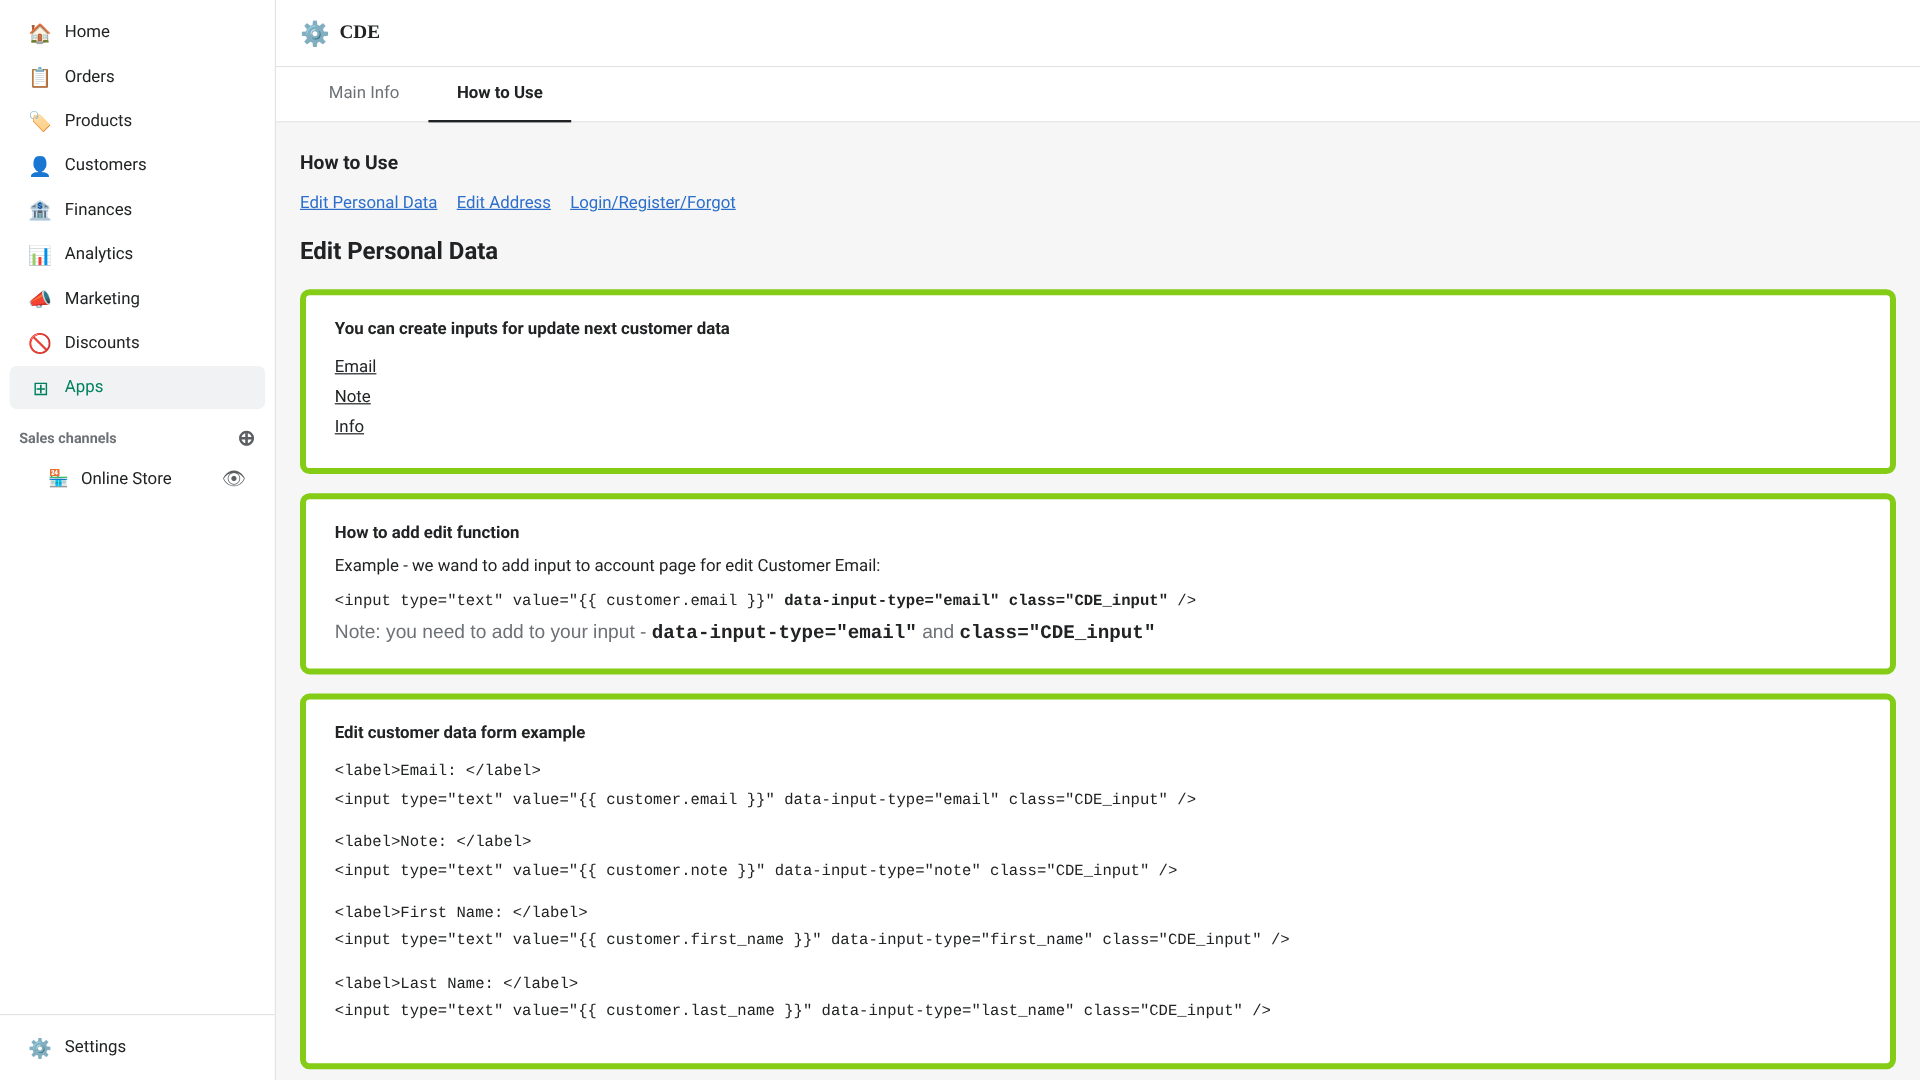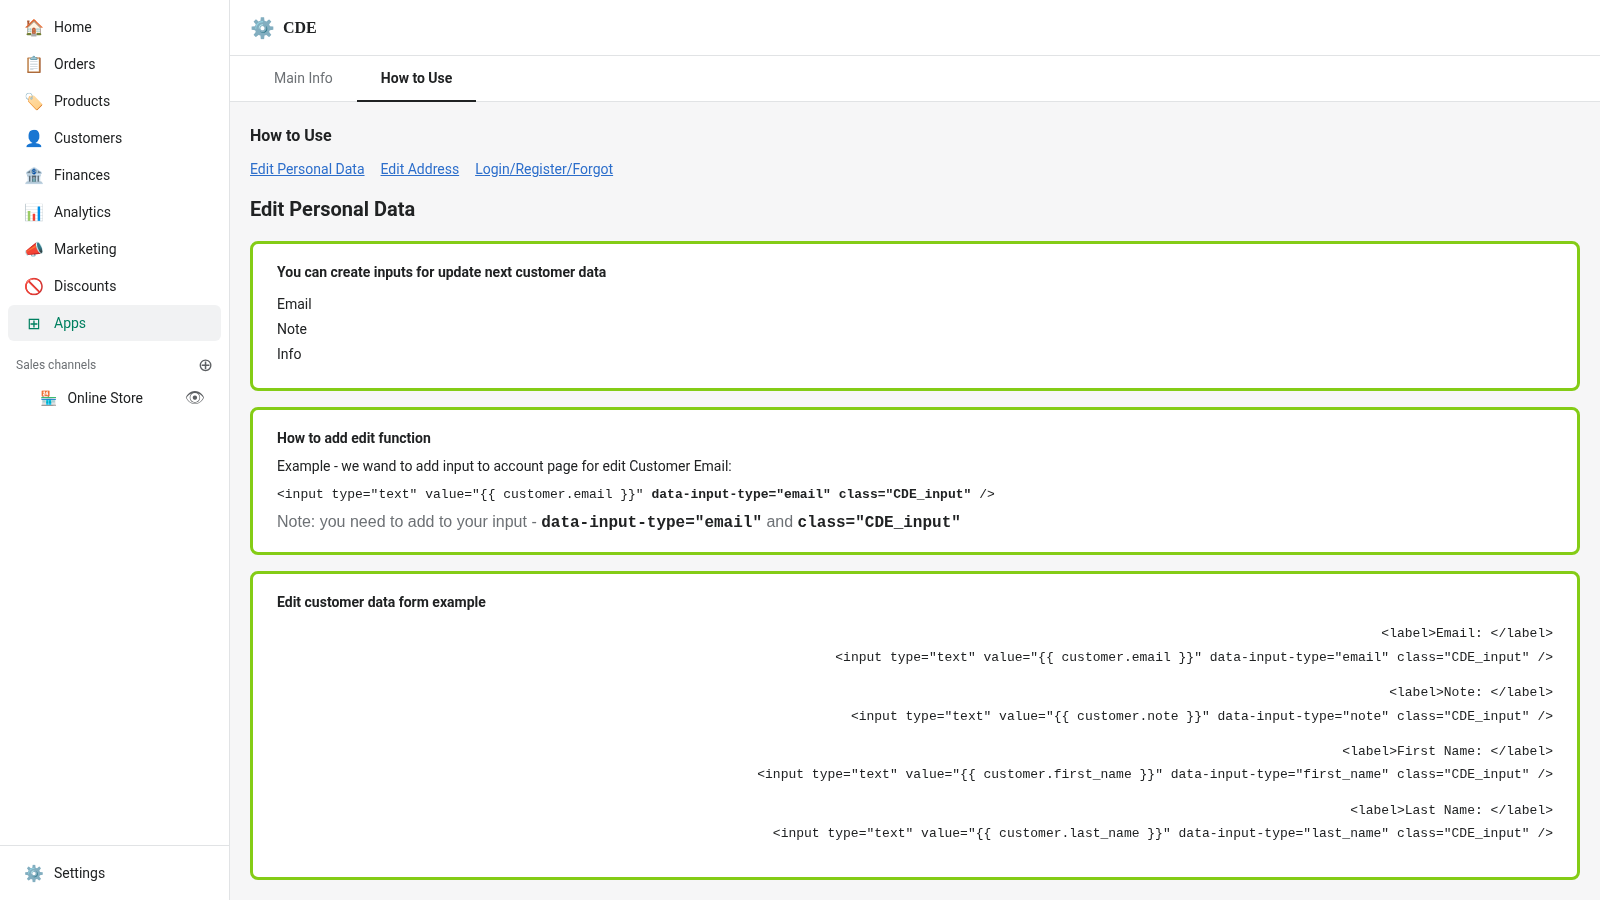--- a/index.html
+++ b/index.html
@@ -5,21 +5,21 @@
     * { box-sizing: border-box; margin: 0; padding: 0; }
     body { font-family: -apple-system, BlinkMacSystemFont, 'Segoe UI', Roboto, sans-serif; font-size: 14px; background: #f6f6f7; display: flex; height: 100vh; overflow: hidden; }
 
     
     .sidebar { width: 230px; background: #fff; border-right: 1px solid #e1e3e5; display: flex; flex-direction: column; height: 100vh; overflow-y: auto; flex-shrink: 0; }
     .sidebar-nav { padding: 8px 0; flex: 1; }
     .sidebar-item { display: flex; align-items: center; gap: 10px; padding: 8px 16px; cursor: pointer; color: #202223; font-size: 14px; border-radius: 6px; margin: 1px 8px; }
     .sidebar-item.active { background: #f1f2f3; color: #008060; }
     .sidebar-item .icon { width: 20px; height: 20px; display: flex; align-items: center; justify-content: center; font-size: 16px; color: #5c5f62; flex-shrink: 0; }
     .sidebar-item.active .icon { color: #008060; }
-    .sidebar-section-label { font-size: 12px; color: #6d7175; padding: 12px 16px 4px; font-weight: 400; display: flex; align-items: center; justify-content: space-between; }
+    .sidebar-section-label { font-size: 12px; color: #6d7175; padding: 12px 16px 4px; font-weight: 700; display: flex; align-items: center; justify-content: space-between; }
     .sidebar-section-label .plus-icon { cursor: pointer; color: #5c5f62; font-size: 18px; }
     .sidebar-sub-item { display: flex; align-items: center; gap: 10px; padding: 8px 16px 8px 32px; cursor: pointer; color: #202223; font-size: 14px; border-radius: 6px; margin: 1px 8px; }
     .sidebar-settings { padding: 8px 0; border-top: 1px solid #e1e3e5; margin-top: auto; }
 
     
     .main { flex: 1; overflow-y: auto; background: #f6f6f7; }
 
     
     .topbar { background: #fff; border-bottom: 1px solid #e1e3e5; padding: 0 20px; display: flex; align-items: center; gap: 8px; height: 56px; }
     .topbar-icon { font-size: 20px; color: #5c5f62; }
@@ -31,31 +31,31 @@
     .tab.active { color: #202223; font-weight: 700; border-bottom: 2px solid #202223; }
 
     
     .content { padding: 24px 20px; }
     .section-title { font-size: 16px; font-weight: 700; color: #202223; margin-bottom: 16px; }
     .sub-links { display: flex; gap: 16px; margin-bottom: 20px; }
     .sub-link { color: #2c6ecb; text-decoration: underline; cursor: pointer; font-size: 14px; }
     .section-heading { font-size: 20px; font-weight: 700; color: #202223; margin-bottom: 20px; }
 
     
-    .card { background: #fff; border: 3px solid #84cc16; border-radius: 8px; padding: 20px 24px; margin-bottom: 16px; }
+    .card { background: #fff; border: 5px solid #84cc16; border-radius: 8px; padding: 20px 24px; margin-bottom: 16px; }
     .card-title { font-size: 14px; font-weight: 700; color: #202223; margin-bottom: 12px; }
     .card-list { list-style: none; }
-    .card-list li { font-size: 14px; color: #202223; line-height: 1.8; }
+    .card-list li { font-size: 14px; color: #202223; line-height: 1.8; text-decoration: underline; }
 
     .code-line { font-family: 'Courier New', Courier, monospace; font-size: 13px; color: #202223; line-height: 1.6; }
     .code-bold { font-weight: 700; }
     .note-text { font-size: 16px; color: #6d7175; margin-top: 8px; font-family: -apple-system, BlinkMacSystemFont, sans-serif; }
     .note-text code { font-family: 'Courier New', Courier, monospace; font-weight: 700; color: #202223; }
     .code-block { font-family: 'Courier New', Courier, monospace; font-size: 13px; color: #202223; line-height: 1.8; }
-    .code-section { margin-bottom: 12px; text-align: right; }
+    .code-section { margin-bottom: 12px; }
   </style>
 </head>
 <body>
 
 <nav class="sidebar">
   <div class="sidebar-nav">
     <div id="nav-home" class="sidebar-item">
       <span class="icon">🏠</span>
       <span>Home</span>
     </div>

